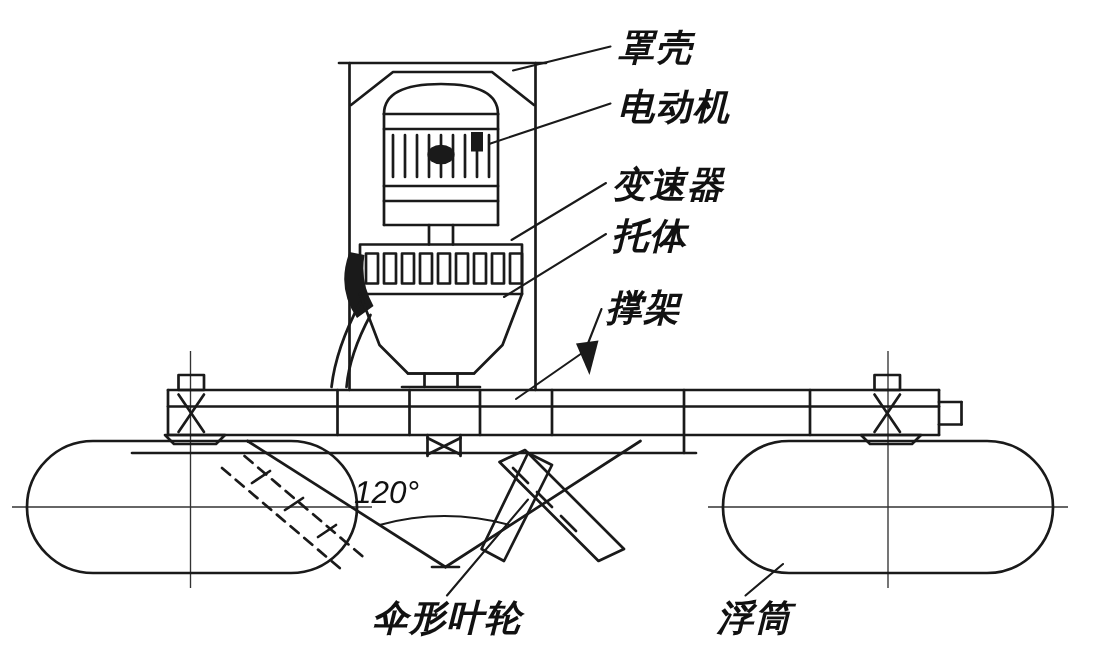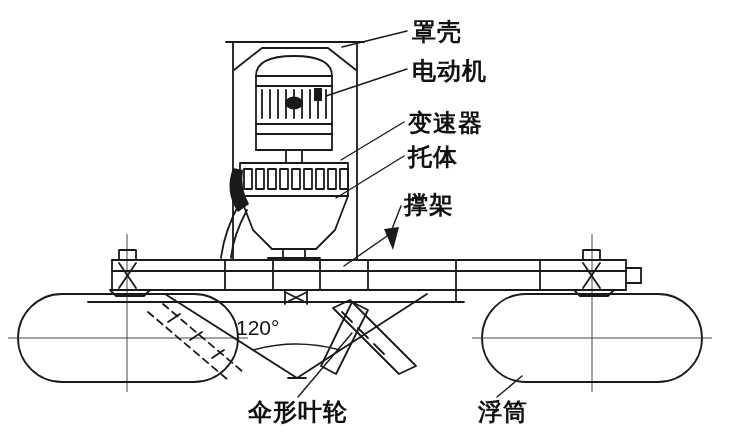--- a/index.html
+++ b/index.html
@@ -7,20 +7,21 @@
     padding: 0;
     background: #ffffff;
   }
   .figure {
     position: relative;
     width: 730px;
     height: 435px;
     background: #ffffff;
     overflow: hidden;
     font-family: "Liberation Sans", sans-serif;
+    font-style: italic;
   }
   svg { display: block; }
   text.part-label {
     font-family: "Liberation Sans", sans-serif;
     font-size: 24px;
     font-weight: bold;
     fill: #111111;
     letter-spacing: 1px;
   }
   text.angle-label {

